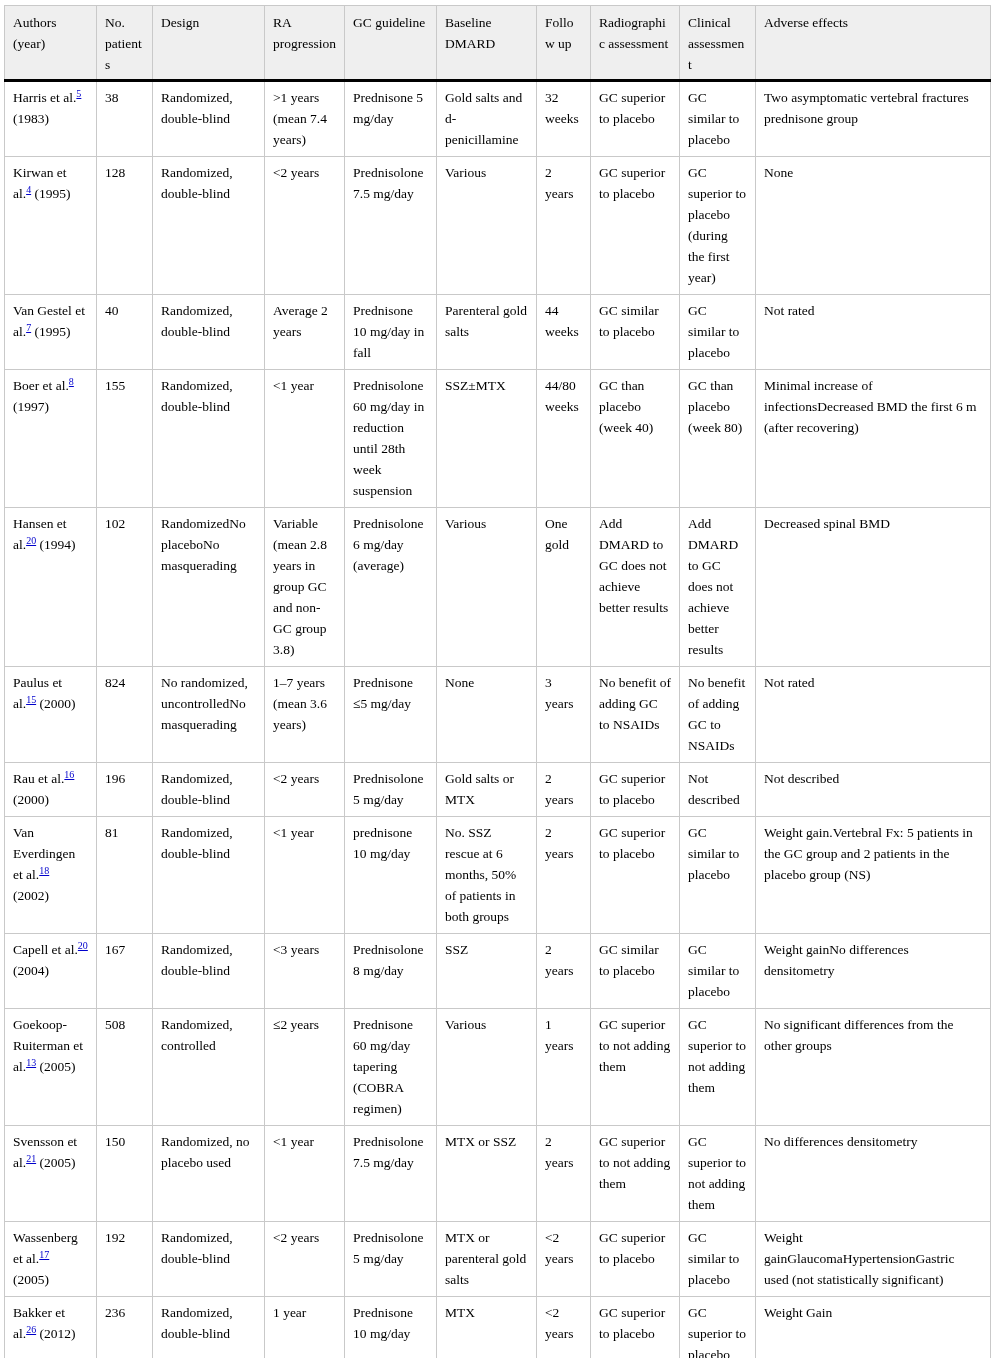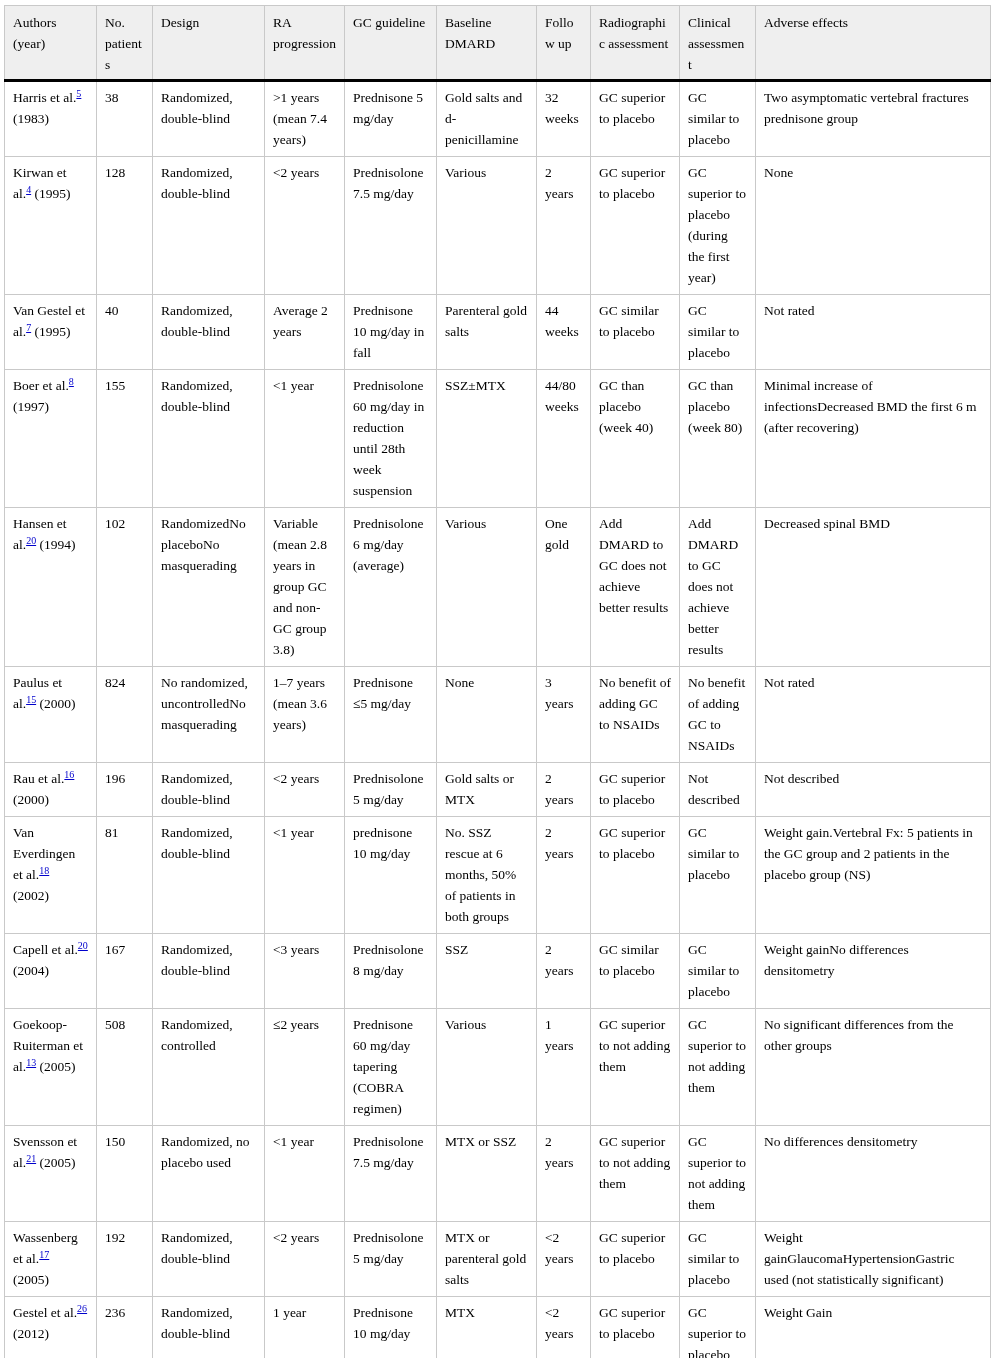--- a/index.html
+++ b/index.html
@@ -240,21 +240,21 @@
     <td>&lt;2 years</td>
     <td>Prednisolone 5 mg/day</td>
     <td>MTX or parenteral gold salts</td>
     <td>&lt;2 years</td>
     <td>GC superior to placebo</td>
     <td>GC similar to placebo</td>
     <td>Weight gainGlaucomaHypertensionGastric used (not statistically significant)</td>
   </tr>
 
   <tr>
-    <td><span>Gestel et al.</span><a class="ref-link">26</a><span> (2012)</span></td>
+    <td><span>Bakker et al.</span><a class="ref-link">26</a><span> (2012)</span></td>
     <td>236</td>
     <td>Randomized, double-blind</td>
     <td>1 year</td>
     <td>Prednisone 10 mg/day</td>
     <td>MTX</td>
     <td>&lt;2 years</td>
     <td>GC superior to placebo</td>
     <td>GC superior to placebo</td>
     <td>Weight Gain</td>
   </tr>

